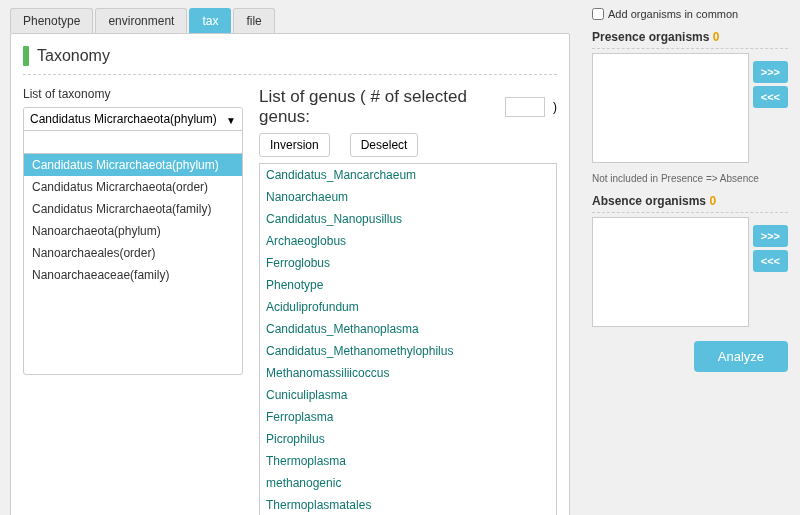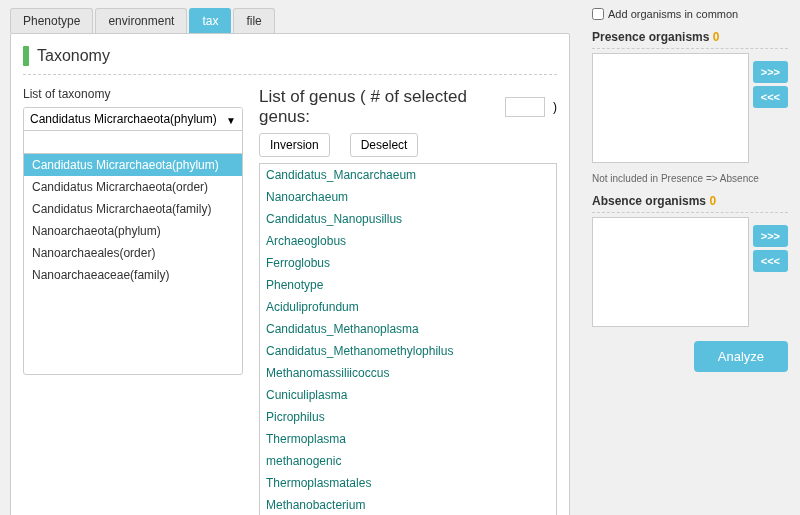--- a/index.html
+++ b/index.html
@@ -368,20 +368,21 @@
               <div class="genus-item">Nanoarchaeum</div>
               <div class="genus-item">Candidatus_Nanopusillus</div>
               <div class="genus-item">Archaeoglobus</div>
               <div class="genus-item">Ferroglobus</div>
               <div class="genus-item">Phenotype</div>
               <div class="genus-item">Aciduliprofundum</div>
               <div class="genus-item">Candidatus_Methanoplasma</div>
               <div class="genus-item">Candidatus_Methanomethylophilus</div>
               <div class="genus-item">Methanomassiliicoccus</div>
               <div class="genus-item">Cuniculiplasma</div>
+              <div class="genus-item">Ferroplasma</div>
               <div class="genus-item">Picrophilus</div>
               <div class="genus-item">Thermoplasma</div>
               <div class="genus-item">methanogenic</div>
               <div class="genus-item">Thermoplasmatales</div>
               <div class="genus-item">Methanobacterium</div>
             </div>
         </div>
       </div>
     </div>
   </div>

